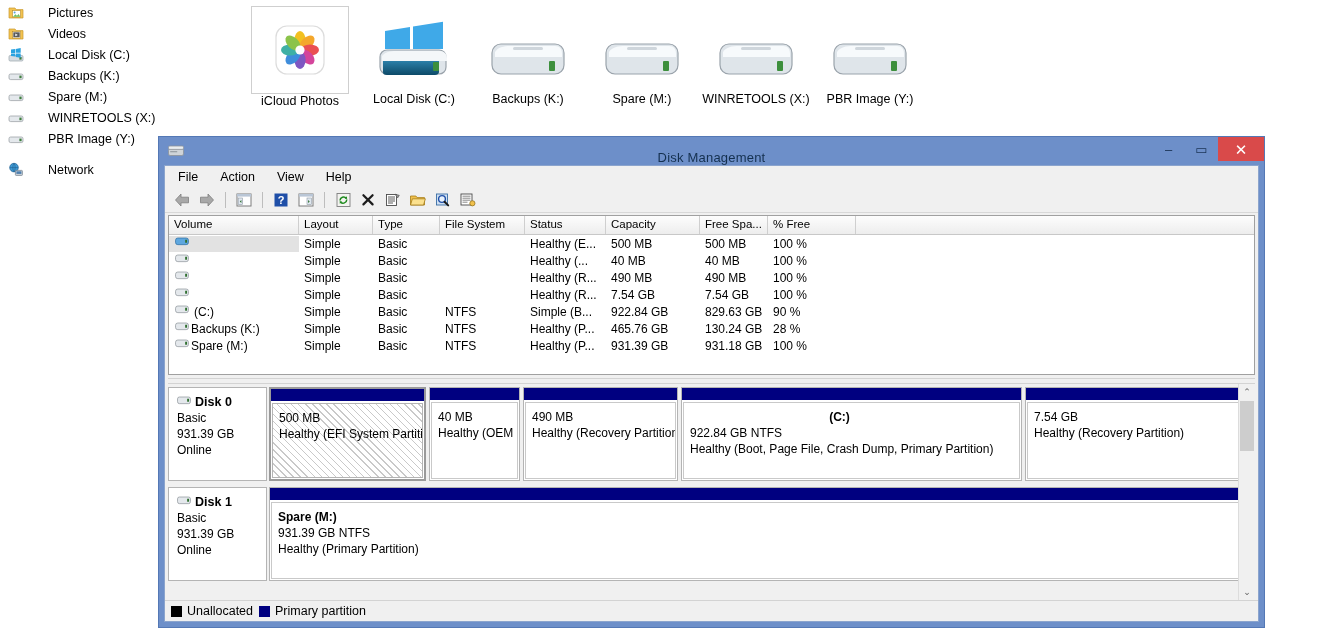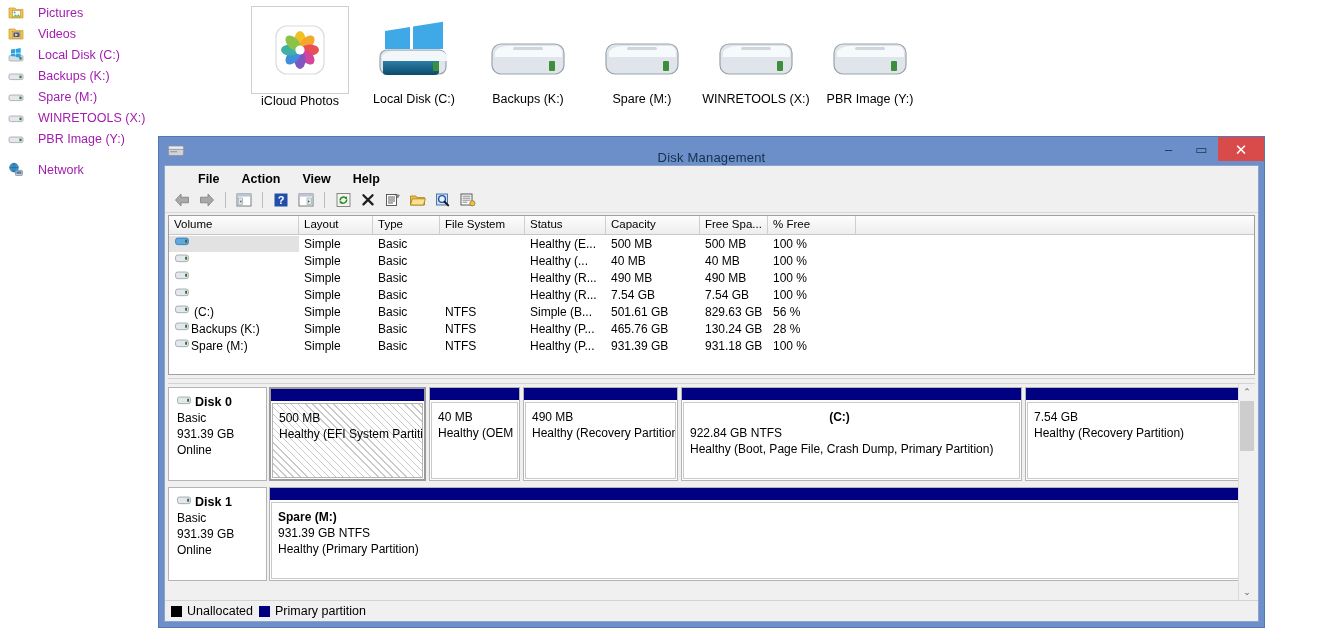--- a/index.html
+++ b/index.html
@@ -10,21 +10,21 @@
     font-size:12px;
     color:#000;
     overflow:hidden;
     position:relative;
   }
   
   #desktop{position:absolute;inset:0;background:#ffffff;}
 
   
   #navpane{position:absolute;left:0;top:0;width:225px;height:628px;background:#ffffff;}
-  .nav-item{display:flex;align-items:center;height:21px;padding-left:8px;gap:14px;font-size:12.5px;color:#a21caf;}
+  .nav-item{display:flex;align-items:center;height:21px;padding-left:8px;gap:24px;font-size:12.5px;color:#000000;}
   .nav-label{white-space:nowrap;}
 
   
   .ico{width:16px;height:16px;flex:0 0 16px;display:inline-block;position:relative;}
 
   
   #content{position:absolute;left:225px;top:0;width:1094px;height:628px;background:#fff;}
   .drive-grid{display:flex;align-items:flex-start;padding-top:6px;}
   .drive-cell{width:114px;display:flex;flex-direction:column;align-items:center;}
   .drive-icon-box{width:96px;height:86px;display:flex;align-items:center;justify-content:center;}
@@ -45,21 +45,21 @@
   #winbtns{position:absolute;right:0;top:0;height:28px;display:flex;}
   .wbtn{width:33px;height:24px;display:flex;align-items:center;justify-content:center;color:#1b3354;font-size:13px;}
   .wbtn.close{width:46px;background:#d94a4a;color:#fff;}
   .wbtn.close span{font-size:15px;line-height:1;}
 
   #clientarea{
     position:absolute;left:5px;top:28px;right:5px;bottom:5px;
     background:#f0f0f0;border:1px solid #8ba4cd;box-sizing:border-box;
     display:flex;flex-direction:column;
   }
-  #menubar{height:22px;display:flex;align-items:flex-end;padding-left:22px;gap:0;background:#f0f0f0;font-weight:bold;}
+  #menubar{height:22px;display:flex;align-items:center;padding-left:2px;gap:0;background:#f0f0f0;}
   .menu-item{padding:2px 11px;font-size:12.5px;color:#000;}
 
   #toolbar{height:24px;display:flex;align-items:center;padding-left:6px;gap:3px;background:#f0f0f0;
            border-bottom:1px solid #d8d8d8;}
   .tb-ico{width:22px;height:20px;display:flex;align-items:center;justify-content:center;}
   .tb-sep{width:1px;height:16px;background:#bdbdbd;margin:0 4px;}
 
   
   #vollist{background:#fff;border:1px solid #a0a0a0;margin:2px 3px 0 3px;height:160px;box-sizing:border-box;
            position:relative;overflow:hidden;}
@@ -510,23 +510,23 @@
                   <rect x=".6" y="2" width="14.8" height="7.6" rx="2.6" fill="#e4e8ec" stroke="#8b9298" stroke-width=".8"></rect>
                   <rect x="11.6" y="4" width="2.2" height="3.4" fill="#2f6f2f"></rect>
                 </svg>
             </span>
             <span>(C:)</span>
           </div>
           <div class="td" style="width:74px">Simple</div>
           <div class="td" style="width:67px">Basic</div>
           <div class="td" style="width:85px">NTFS</div>
           <div class="td" style="width:81px">Simple (B...</div>
-          <div class="td" style="width:94px">501.61 GB</div>
+          <div class="td" style="width:94px">922.84 GB</div>
           <div class="td" style="width:68px">829.63 GB</div>
-          <div class="td" style="width:88px">56 %</div>
+          <div class="td" style="width:88px">90 %</div>
         </div>
 
         <div class="vl-row">
           <div class="td volcell" style="width:130px;gap:2px;">
             <span class="ico" style="width:14px;flex:0 0 14px;">
               <svg width="14" height="11" viewBox="0 0 16 12">
                   <rect x=".6" y="2" width="14.8" height="7.6" rx="2.6" fill="#e4e8ec" stroke="#8b9298" stroke-width=".8"></rect>
                   <rect x="11.6" y="4" width="2.2" height="3.4" fill="#2f6f2f"></rect>
                 </svg>
             </span>

